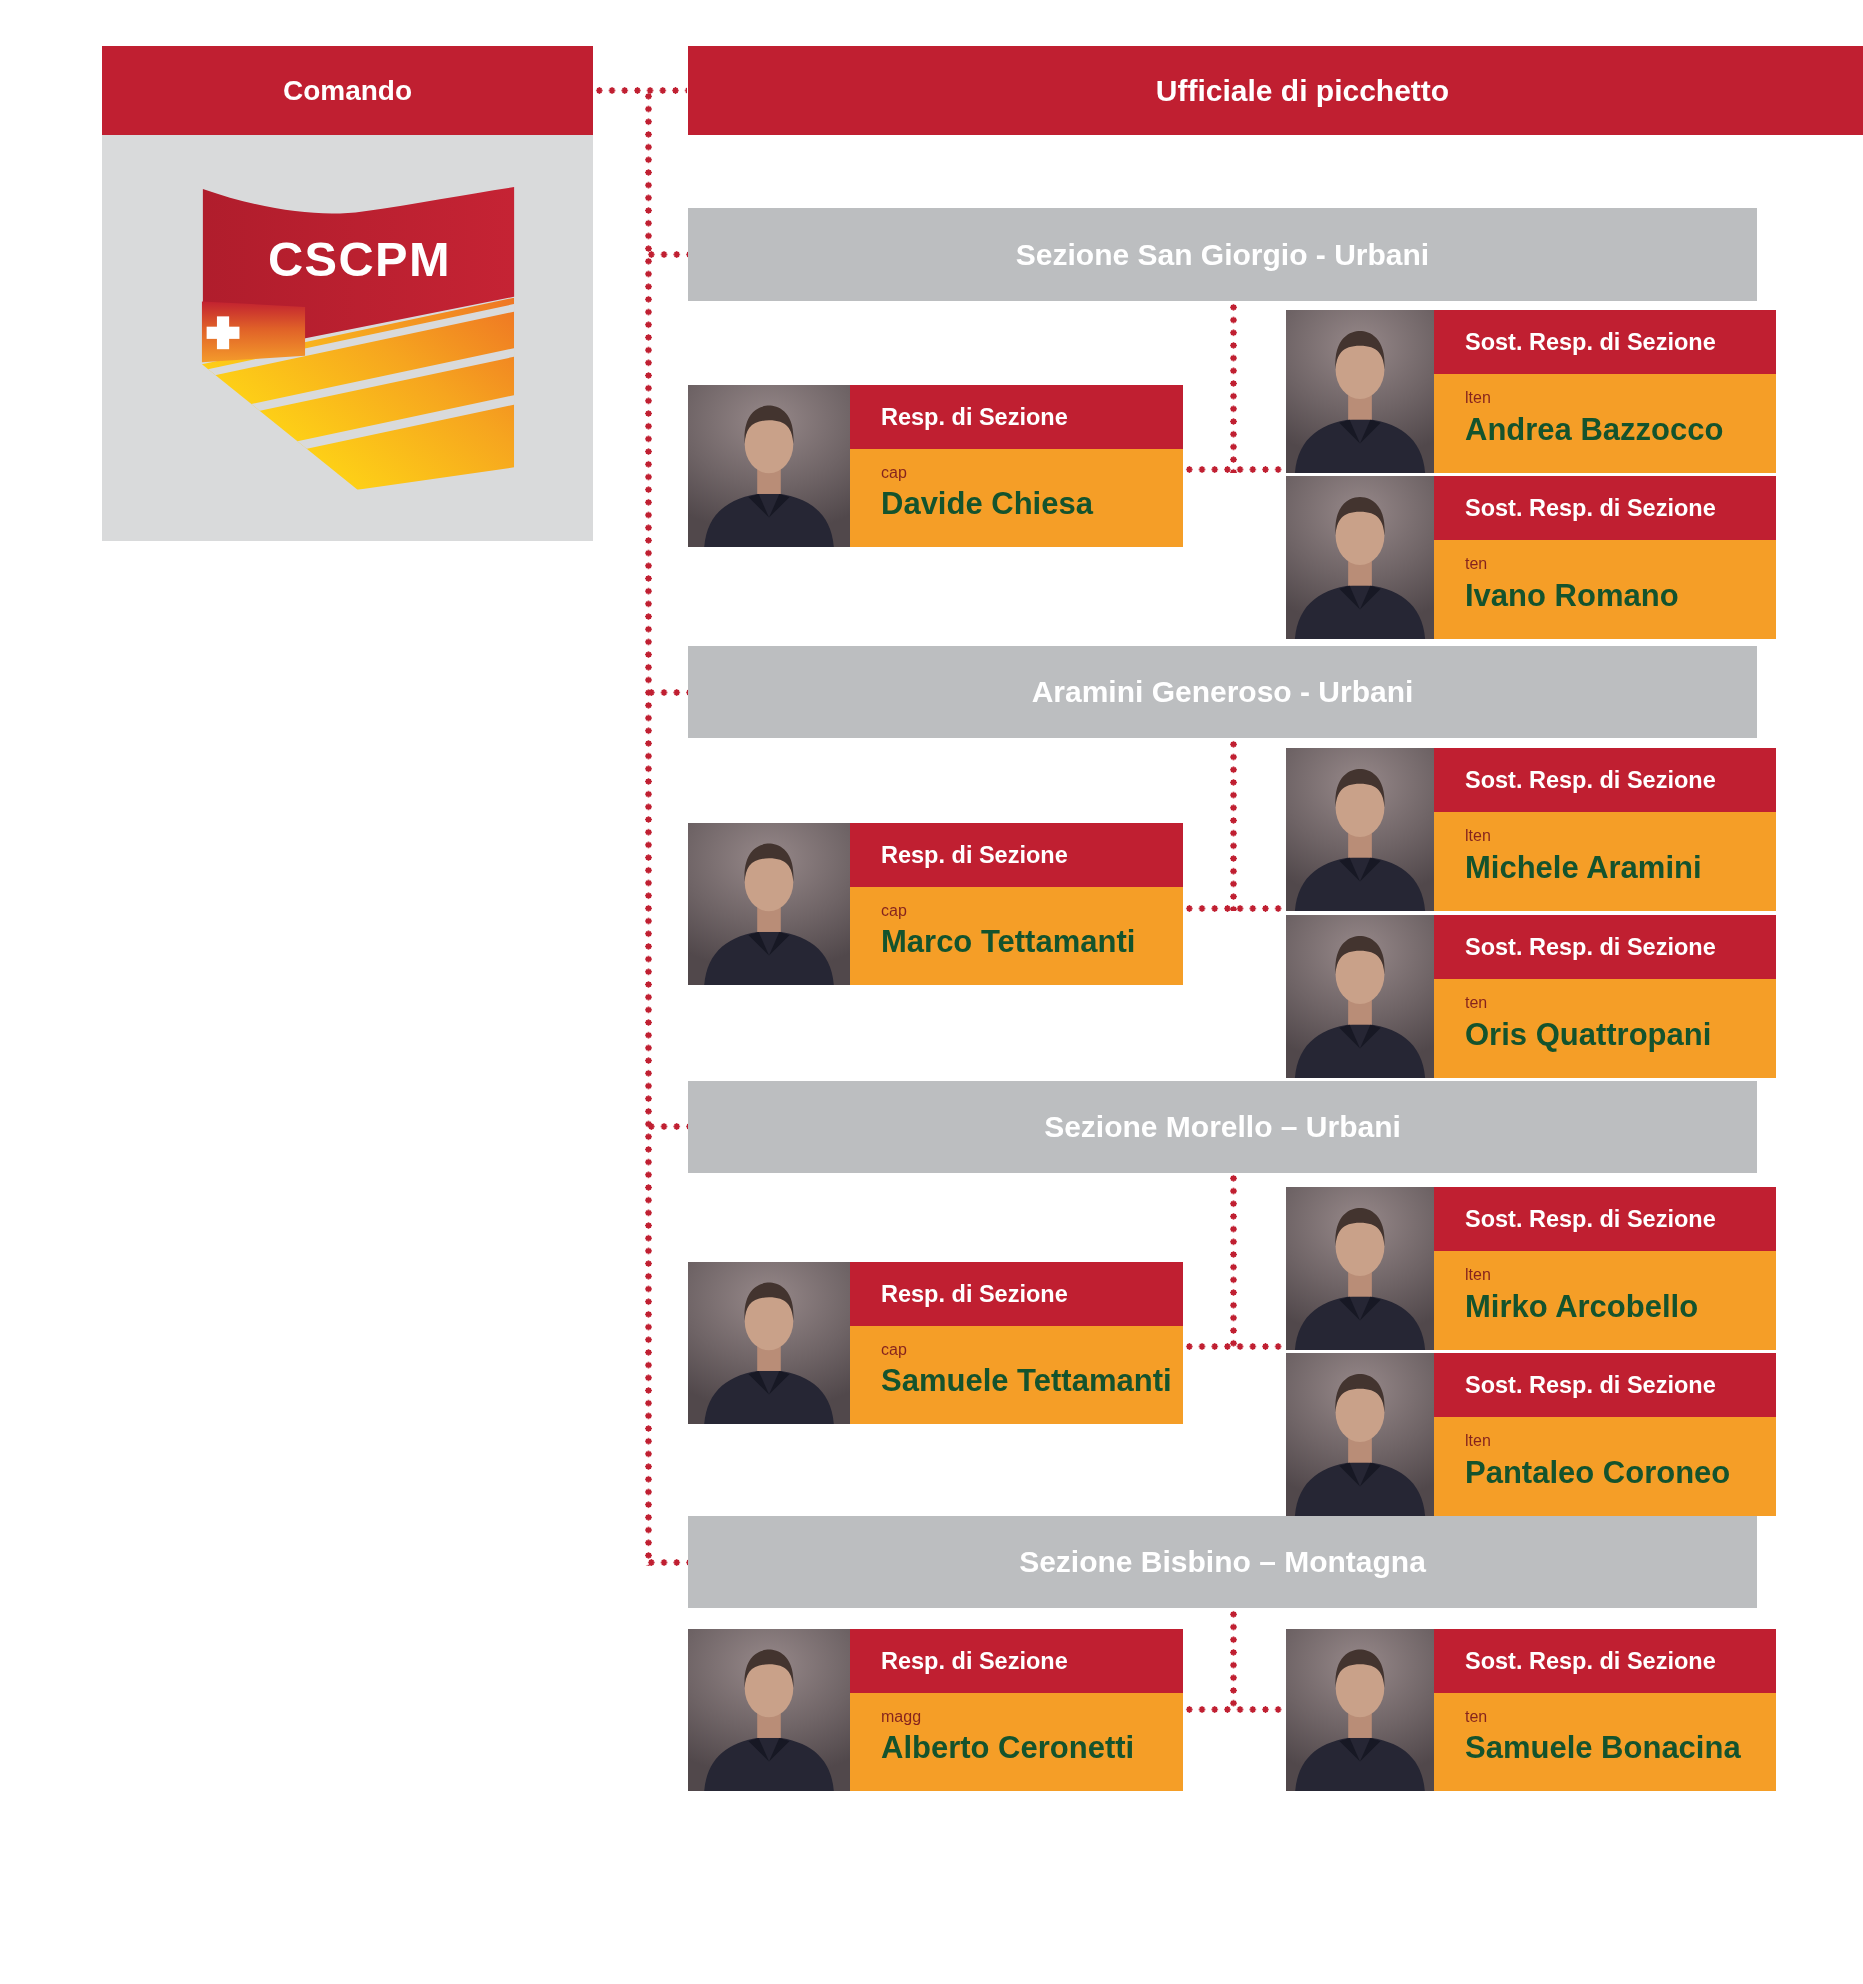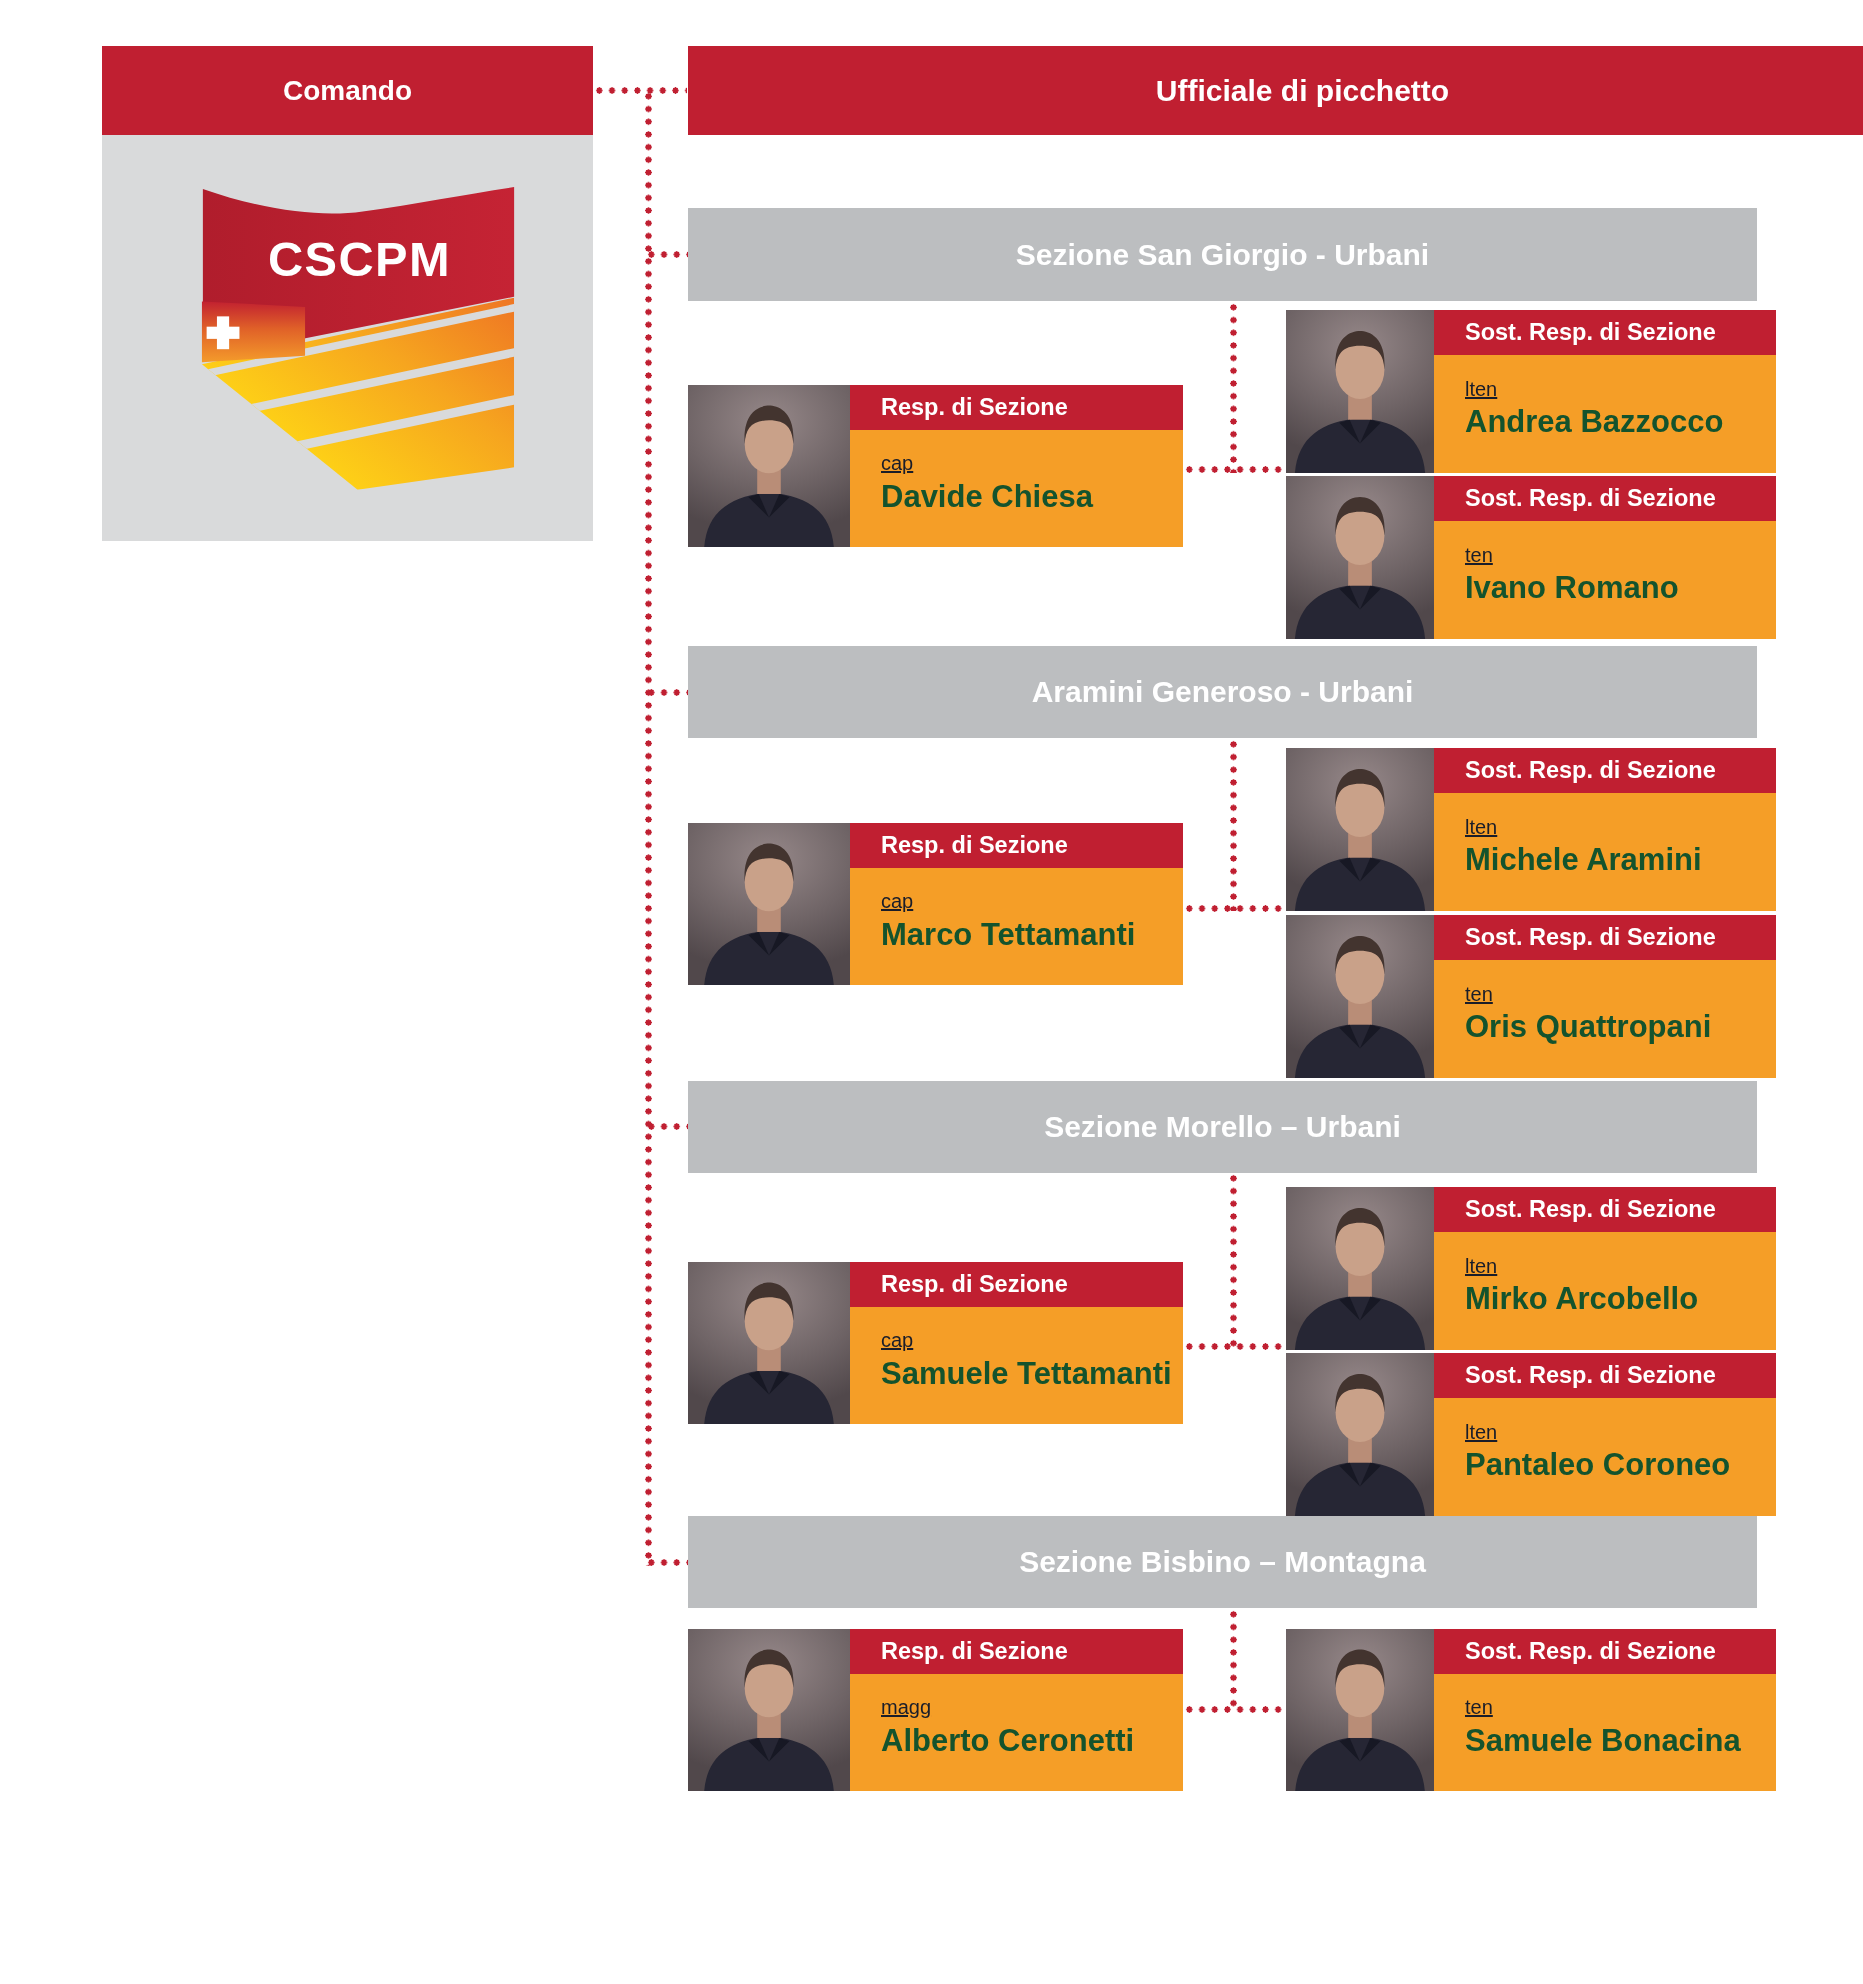--- a/index.html
+++ b/index.html
@@ -40,30 +40,30 @@
   }
   
   .card{display:flex;align-items:stretch;}
   .photo{
     flex:none;position:relative;overflow:hidden;
     background:radial-gradient(90% 70% at 50% 22%, #968889 0%, #6f6466 58%, #51484b 100%);
   }
   .photo svg{position:absolute;left:0;bottom:0;width:100%;height:100%;}
   .cbody{flex:1;display:flex;flex-direction:column;min-width:0;}
   .band{
-    background:var(--red);height:45px;flex:none;
+    background:var(--red);height:64px;flex:none;
     display:flex;align-items:center;padding-left:31px;
     color:#fff;font-weight:700;font-size:23.5px;white-space:nowrap;
   }
   .info{
     flex:1;background:var(--orange);
     display:flex;flex-direction:column;justify-content:center;
     padding-left:31px;row-gap:7.5px;padding-bottom:12.2px;
   }
-  .rank{color:#0f172a;font-size:20px;font-weight:400;opacity:.95;line-height:1;text-decoration:underline;}
+  .rank{color:#7f1d1d;font-size:16px;font-weight:400;opacity:.95;line-height:1;}
   .pname{color:#14532d;font-size:31px;font-weight:700;line-height:1;white-space:nowrap;}
 </style>
 </head>
 <body>
 
 <div class="abs bar red" id="comando-bar" style="left:102px;top:46px;width:491px;height:89px;">
   <span>Comando</span>
 </div>
 
 <div class="abs" id="logo-box" style="left:102px;top:135px;width:491px;height:406px;"></div>

